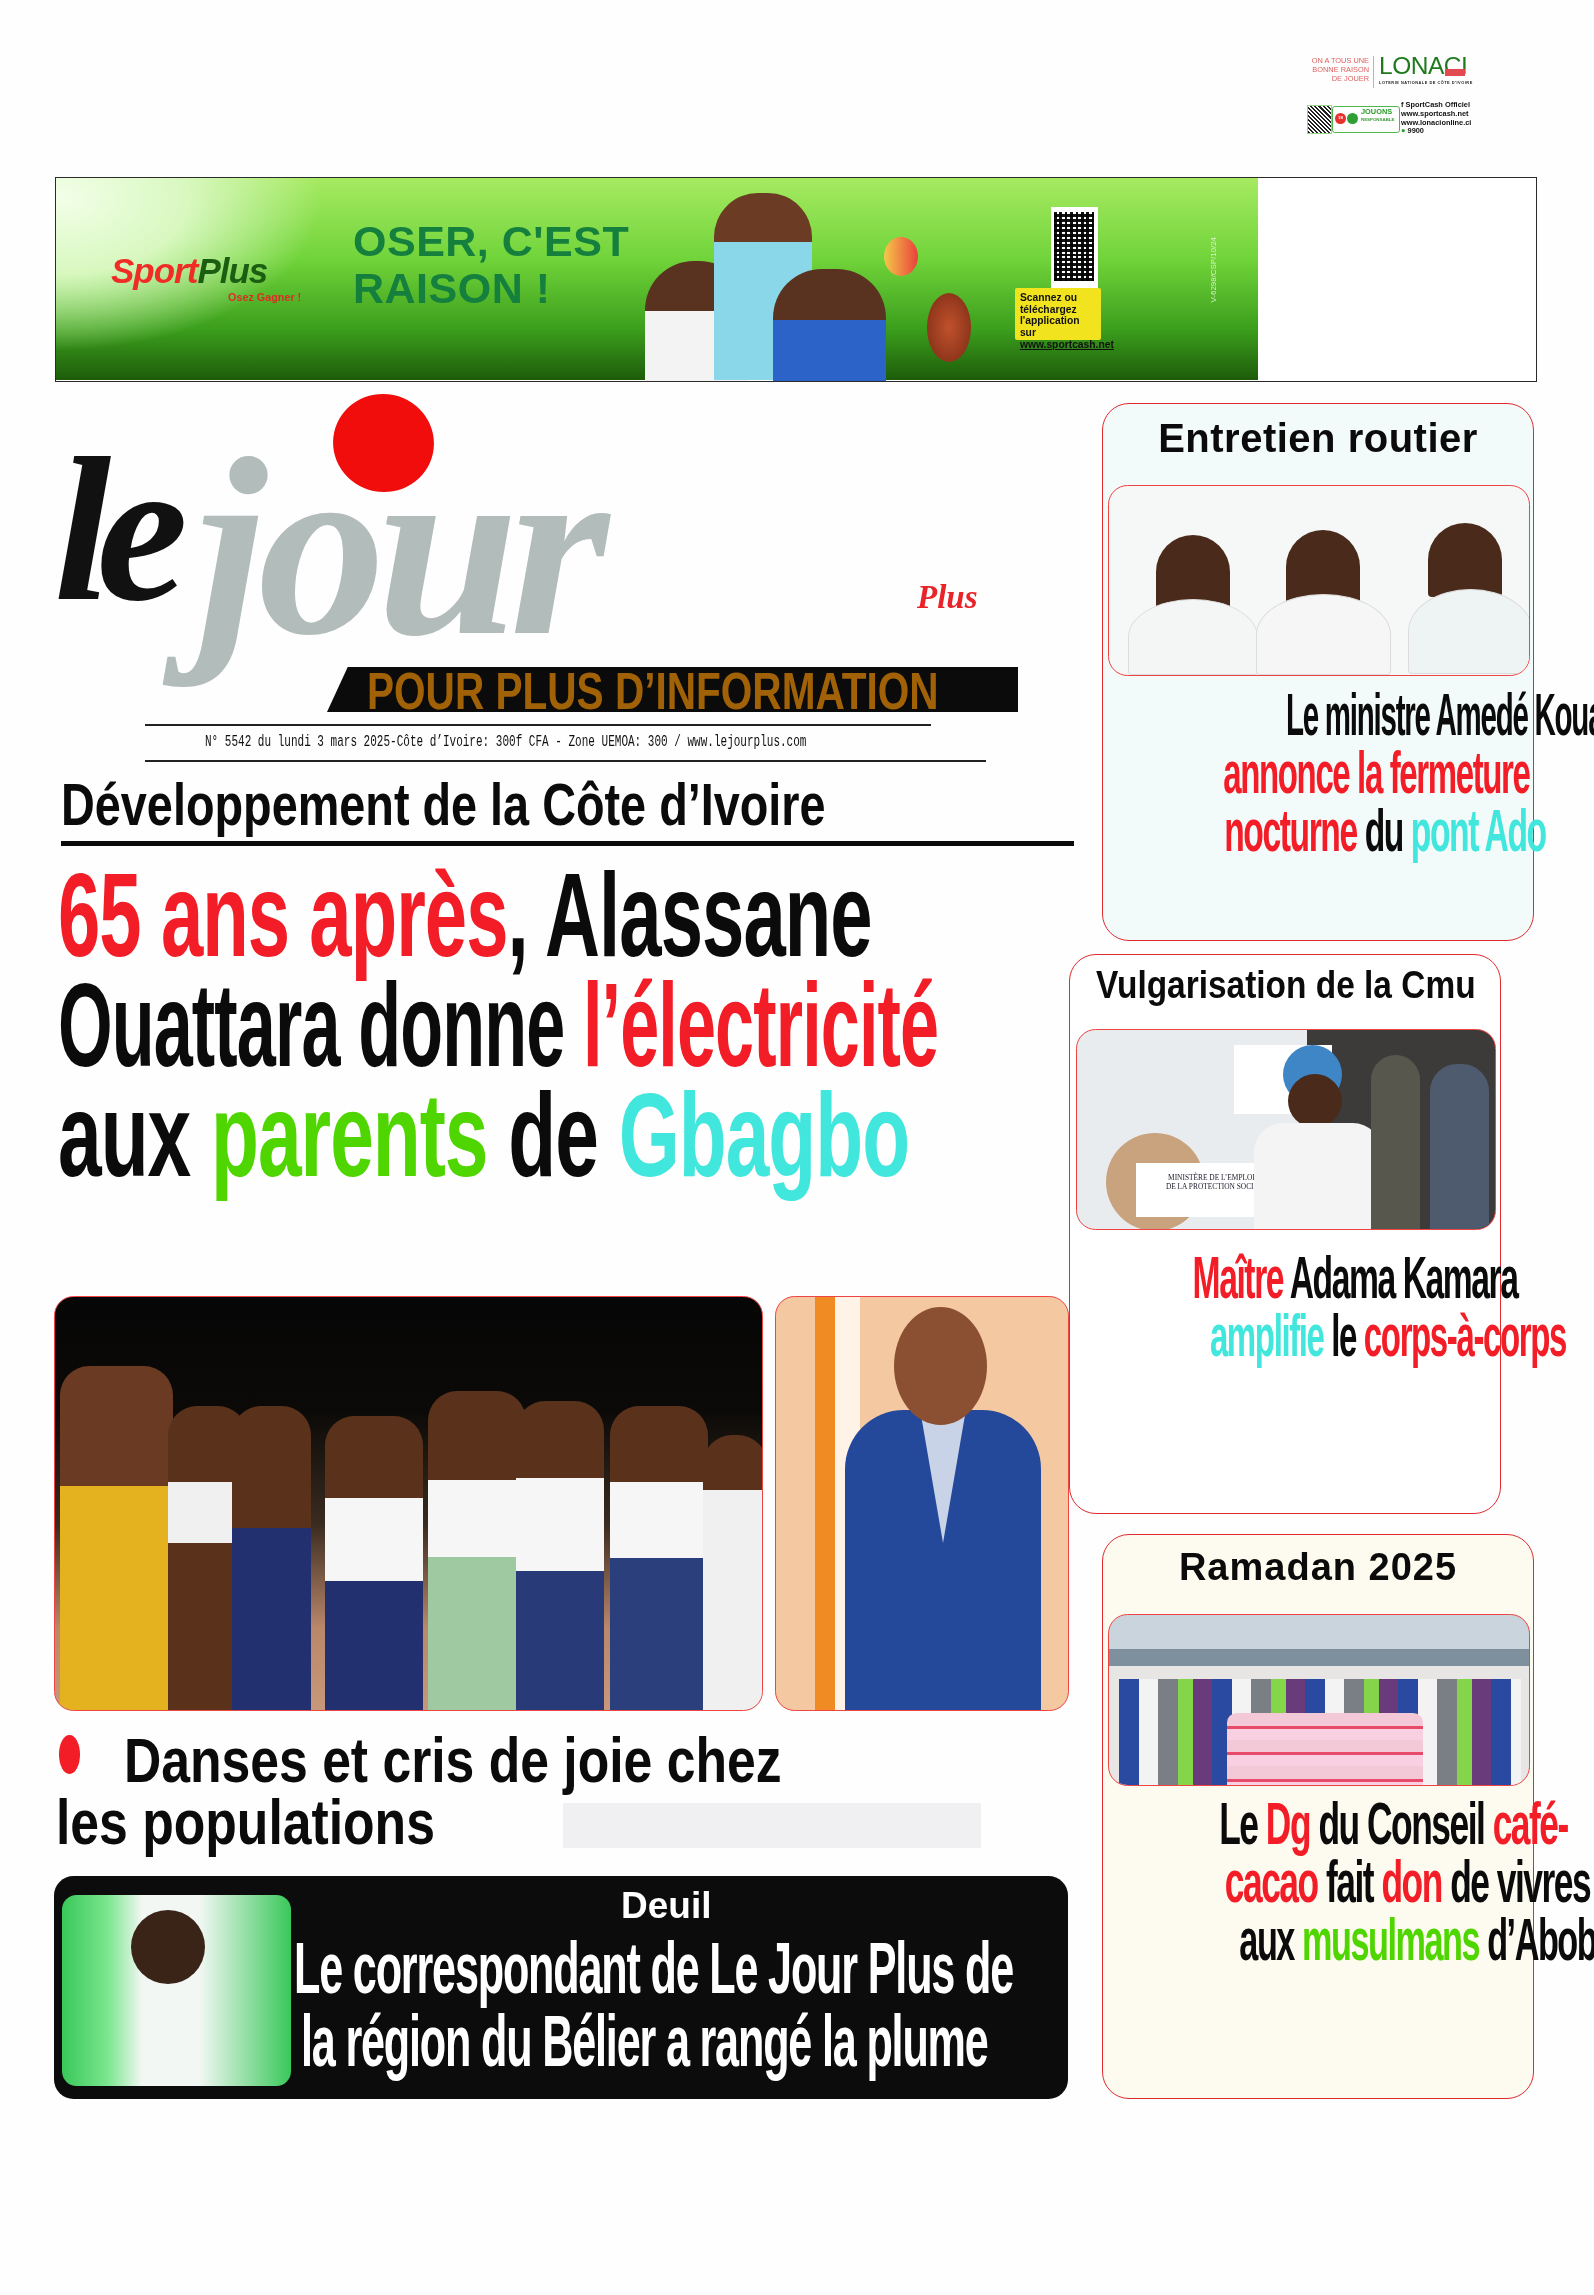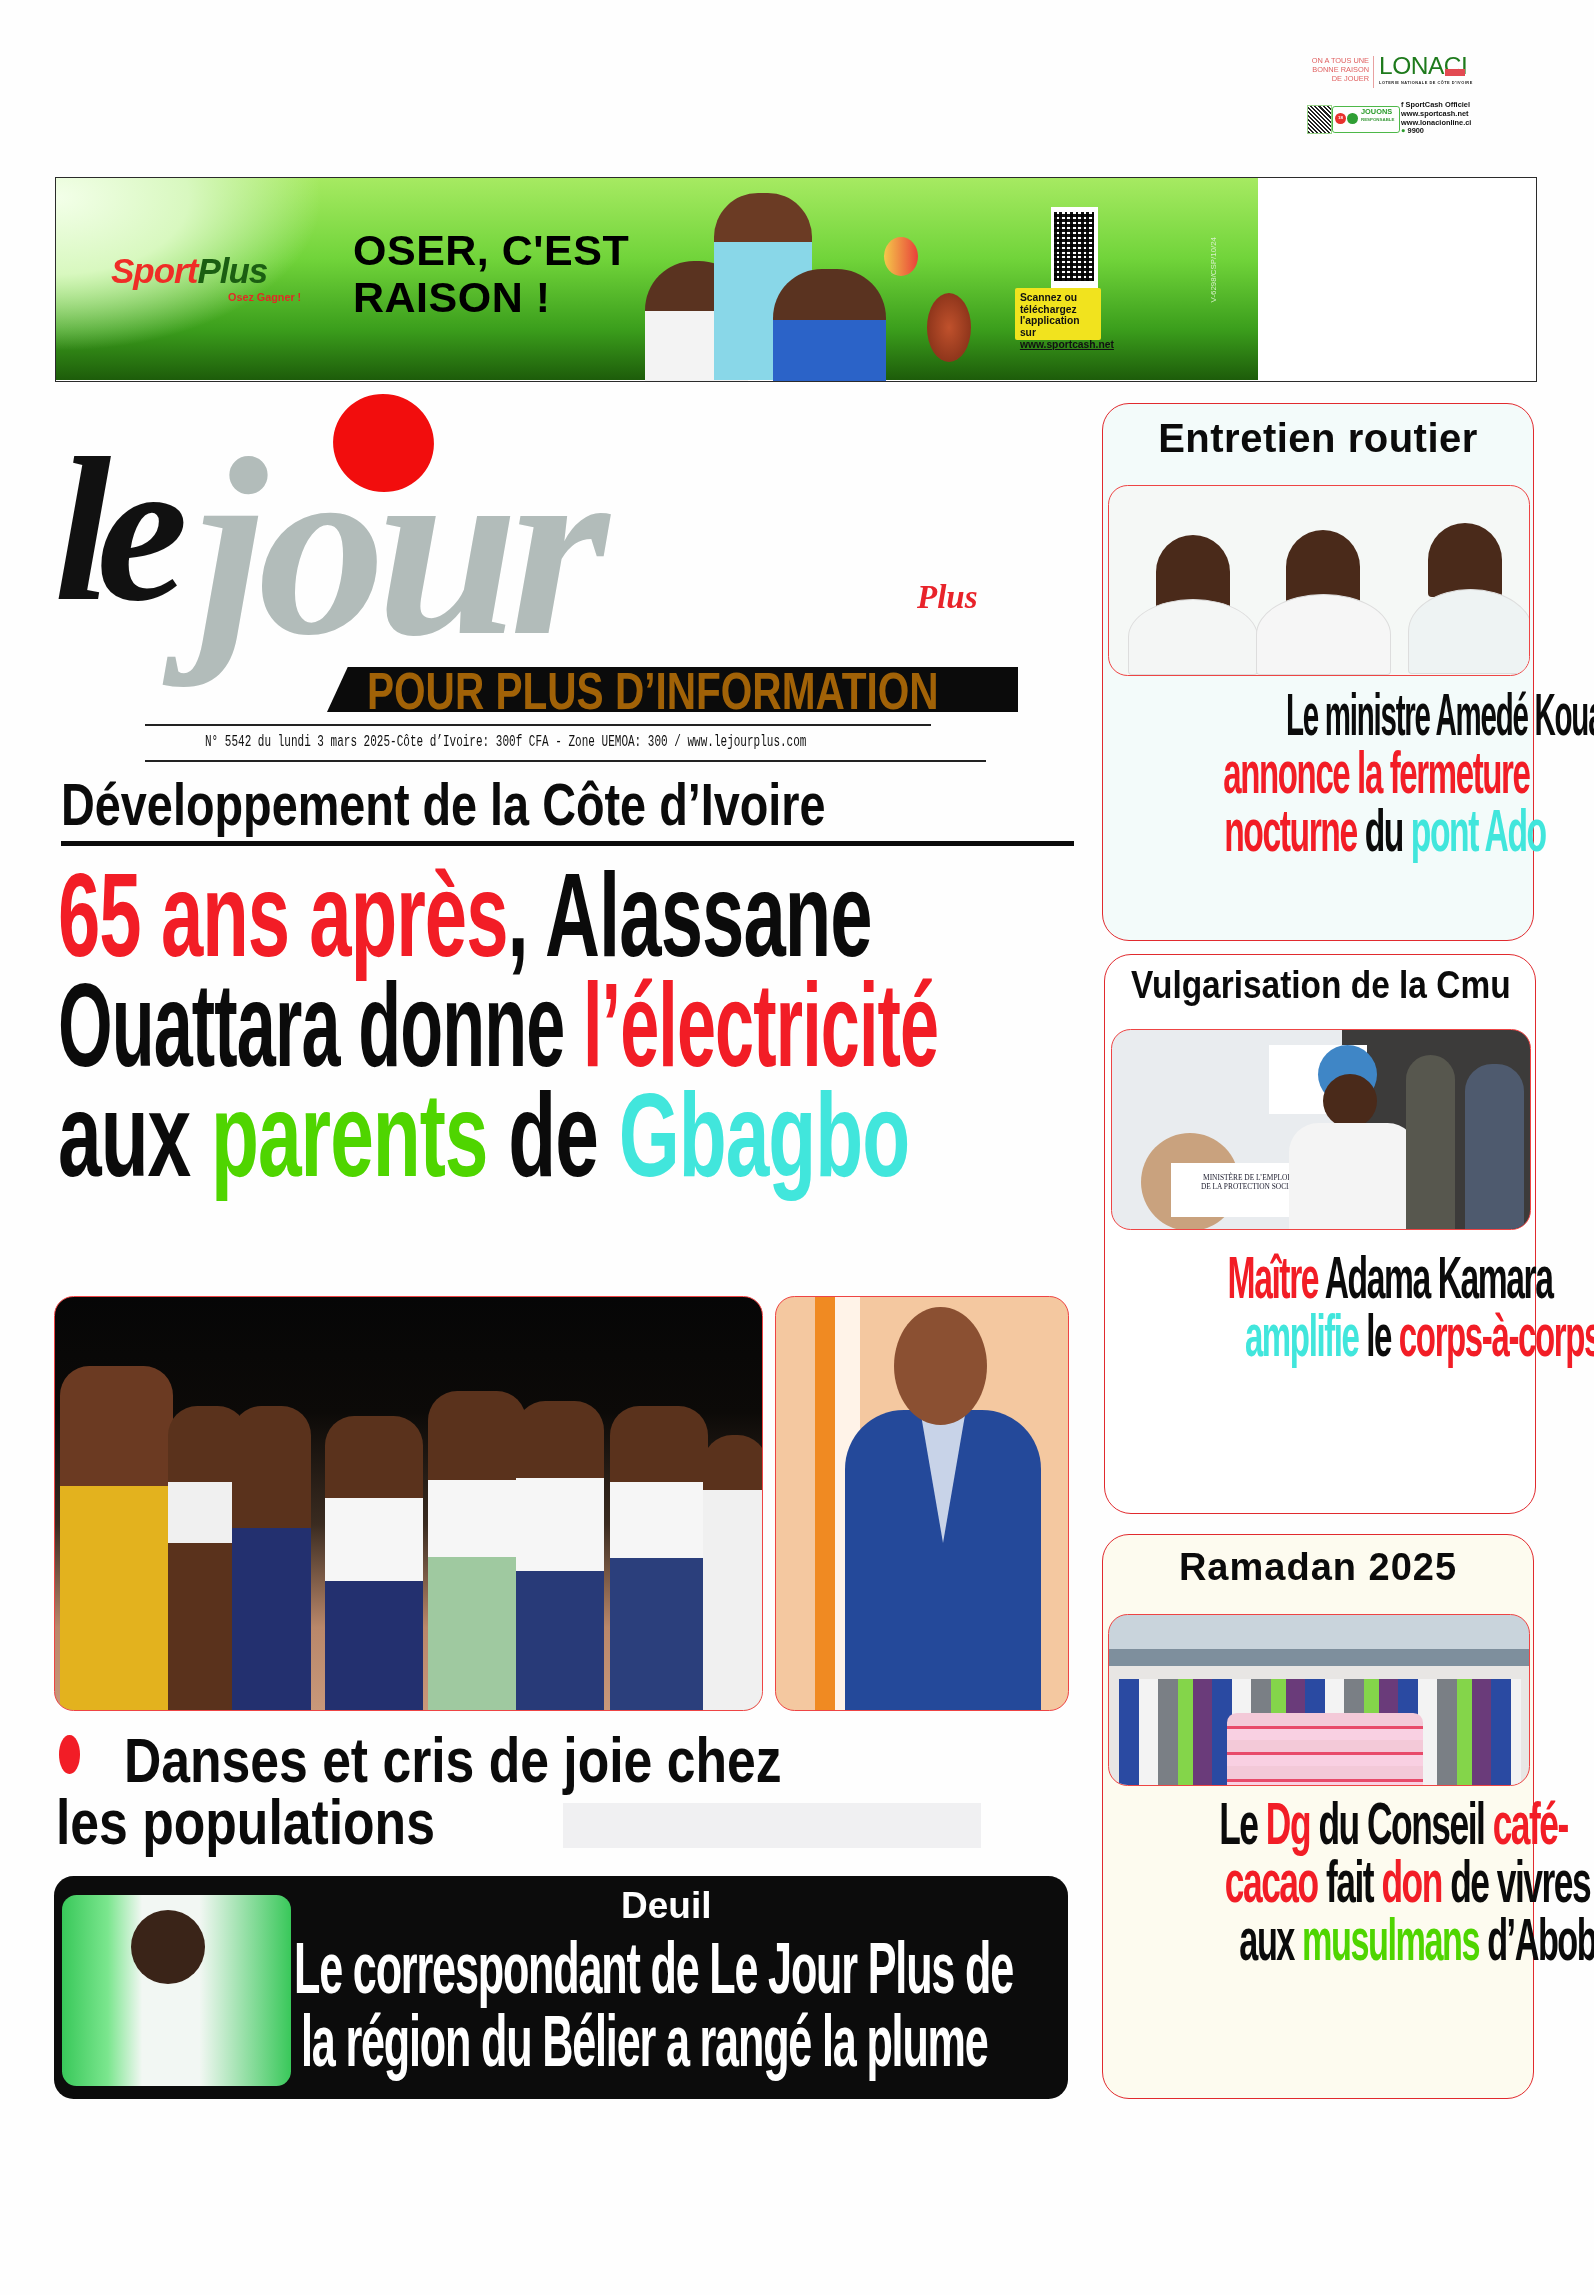--- a/index.html
+++ b/index.html
@@ -11,21 +11,21 @@
 
   
   #ad { left:55px; top:177px; width:1482px; height:205px; border:1.5px solid #2b2b2b; box-sizing:border-box; overflow:hidden; background:#fff; }
   #ad-green { left:0; top:0; width:1202px; height:202px;
      background: radial-gradient(ellipse 442px 255px at 0px 19.6px, #f3ffe9 0%, #d8f8bf 30%, rgba(160,235,110,0) 60%),
                  linear-gradient(180deg, #a6ea62 0%, #71d43a 40%, #3b9e1c 75%, #1d5c0a 100%); }
   #sportcash-logo { left:55px; top:73px; font-size:35px; font-weight:bold; font-style:italic; letter-spacing:-1px; }
   #sportcash-logo .sport { color:#ef2d26; }
   #sportcash-logo .cash { color:#1b5e12; }
   #sportcash-tag { left:172px; top:113px; font-size:10.8px; color:#e02b25; font-weight:bold; }
-  #ad-slogan { left:297px; top:49px; font-size:43px; line-height:47px; color:#000000; font-weight:bold; letter-spacing:0.5px; }
+  #ad-slogan { left:297px; top:40px; font-size:43px; line-height:47px; color:#15803d; font-weight:bold; letter-spacing:0.5px; }
   #person-woman { left:658px; top:14.7px; width:98px; height:187px; background:linear-gradient(180deg,#6b3b24 0 26%,#89d7e8 26% 100%); border-radius:44px 44px 0 0; }
   #person-man1 { left:589px; top:83px; width:103px; height:120px; background:linear-gradient(180deg,#5a3320 0 42%,#f3f3f3 42% 100%); border-radius:49px 49px 0 0; }
   #person-man2 { left:717px; top:91px; width:113px; height:113px; background:linear-gradient(180deg,#5a3320 0 45%,#2b63c8 45% 100%); border-radius:49px 49px 0 0; }
   #ball1 { left:828px; top:59px; width:34px; height:39px; border-radius:50%; background:linear-gradient(90deg,#f5c84a,#e8413a); }
   #ball2 { left:871px; top:115px; width:44px; height:69px; border-radius:50%; background:radial-gradient(#c0512c,#7a2a14); transform:rotate(9.8px); }
   #qr-box { left:995px; top:28.5px; width:47px; height:83px; background:#fff; }
   #qr-code { left:998px; top:34px; width:40px; height:69px;
      background: repeating-linear-gradient(0deg,#111 0 2.9px,#fff 2.9px 4.9px), repeating-linear-gradient(90deg,#111 0 2.5px,#fff 2.5px 5.4px);
      background-blend-mode:multiply; }
   #qr-yellow { left:959px; top:110px; width:86px; height:52px; background:#f1e31e; border-radius:2px; padding:3.9px 4.9px; box-sizing:border-box; font-size:10.3px; line-height:11.8px; font-weight:bold; color:#111; }
@@ -88,21 +88,21 @@
   #deuil-photo { left:62px; top:1895px; width:229px; height:191px; border-radius:14.7px; overflow:hidden;
      background: linear-gradient(90deg,#39c85a 0%,#7be68e 20%,#f2f7f3 35%,#f2f7f3 60%,#39c85a 100%); }
   #deuil-face { left:69px; top:14.7px; width:74px; height:74px; background:#3a2418; border-radius:50%; }
   #deuil-kicker { left:621px; top:1886px; font-size:37px; line-height:39px; color:#fff; }
   #deuil-title-1 { left:294px; top:1931px; font-size:72px; line-height:74px; color:#fff; letter-spacing:-2px; }
   #deuil-title-2 { left:301px; top:2004px; font-size:72px; line-height:74px; color:#fff; letter-spacing:-2px; }
 
   
   .card { border:1.5px solid #e12a2e; border-radius:27px; box-sizing:border-box; }
   #card1 { left:1102px; top:403px; width:432px; height:538px; background:#f3fbfa; }
-  #card2 { left:1104px; top:954px; width:432px; height:560px; background:#ffffff; }
+  #card2 { left:1069px; top:954px; width:432px; height:560px; background:#ffffff; }
   #card3 { left:1102px; top:1534px; width:432px; height:565px; background:#fdfbef; }
   .card-kicker { position:absolute; left:0; width:100%; text-align:center; font-weight:bold; color:#0b0b0b; }
   .card-photo { position:absolute; border:1px solid #e44; border-radius:19.6px; overflow:hidden; box-sizing:border-box; }
   .card-title { position:absolute; left:0; width:100%; text-align:center; font-size:59px; line-height:58px; letter-spacing:-2.5px; }
   #c1-kicker { top:12.3px; font-size:40px; letter-spacing:0.5px; }
   #c1-photo { left:4.9px; top:81px; width:422px; height:191px; background:#f5f8f6; }
   #c2-kicker { top:8.8px; font-size:38px; }
   #c2-photo { left:5.9px; top:74px; width:420px; height:201px; background:linear-gradient(90deg,#e9ecef 0 55%,#3c3b3a 55% 100%); }
   #c3-kicker { top:10.8px; font-size:38px; letter-spacing:1px; }
   #c3-photo { left:4.9px; top:79px; width:422px; height:172px; background:linear-gradient(180deg,#c9d4dc 0 20%,#7e8f9d 20% 30%,#e8e6e4 30% 100%); }

